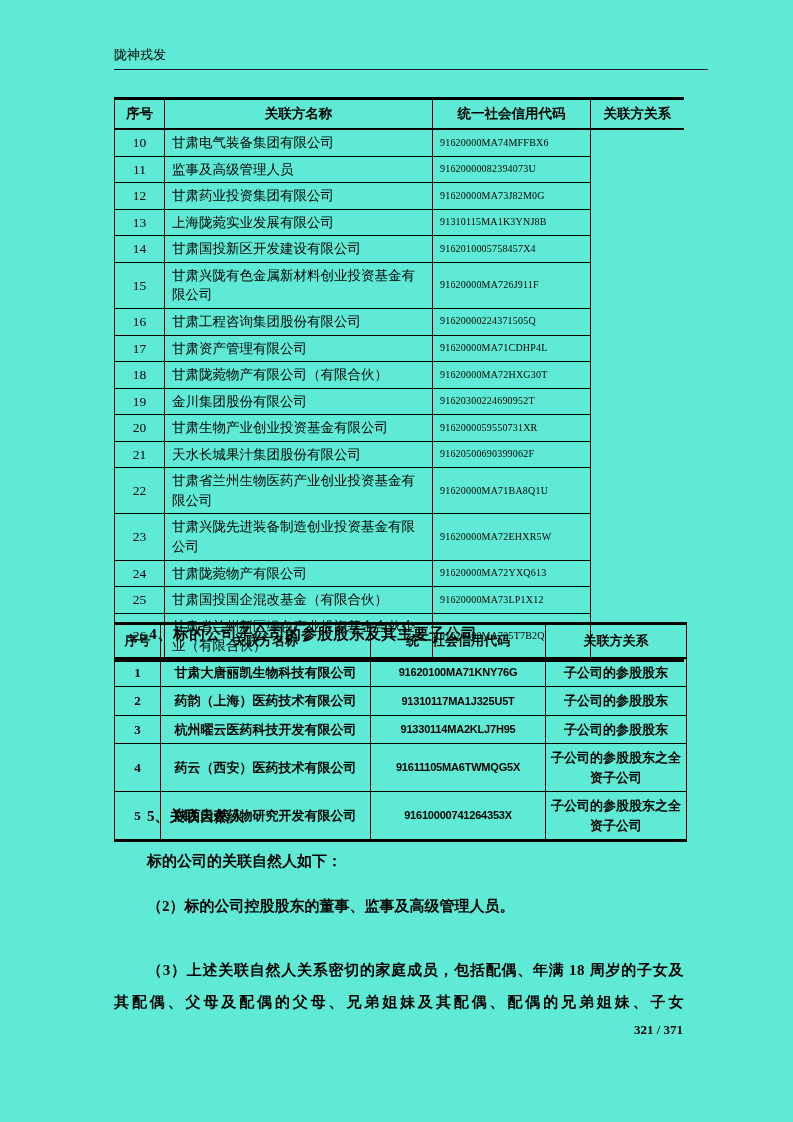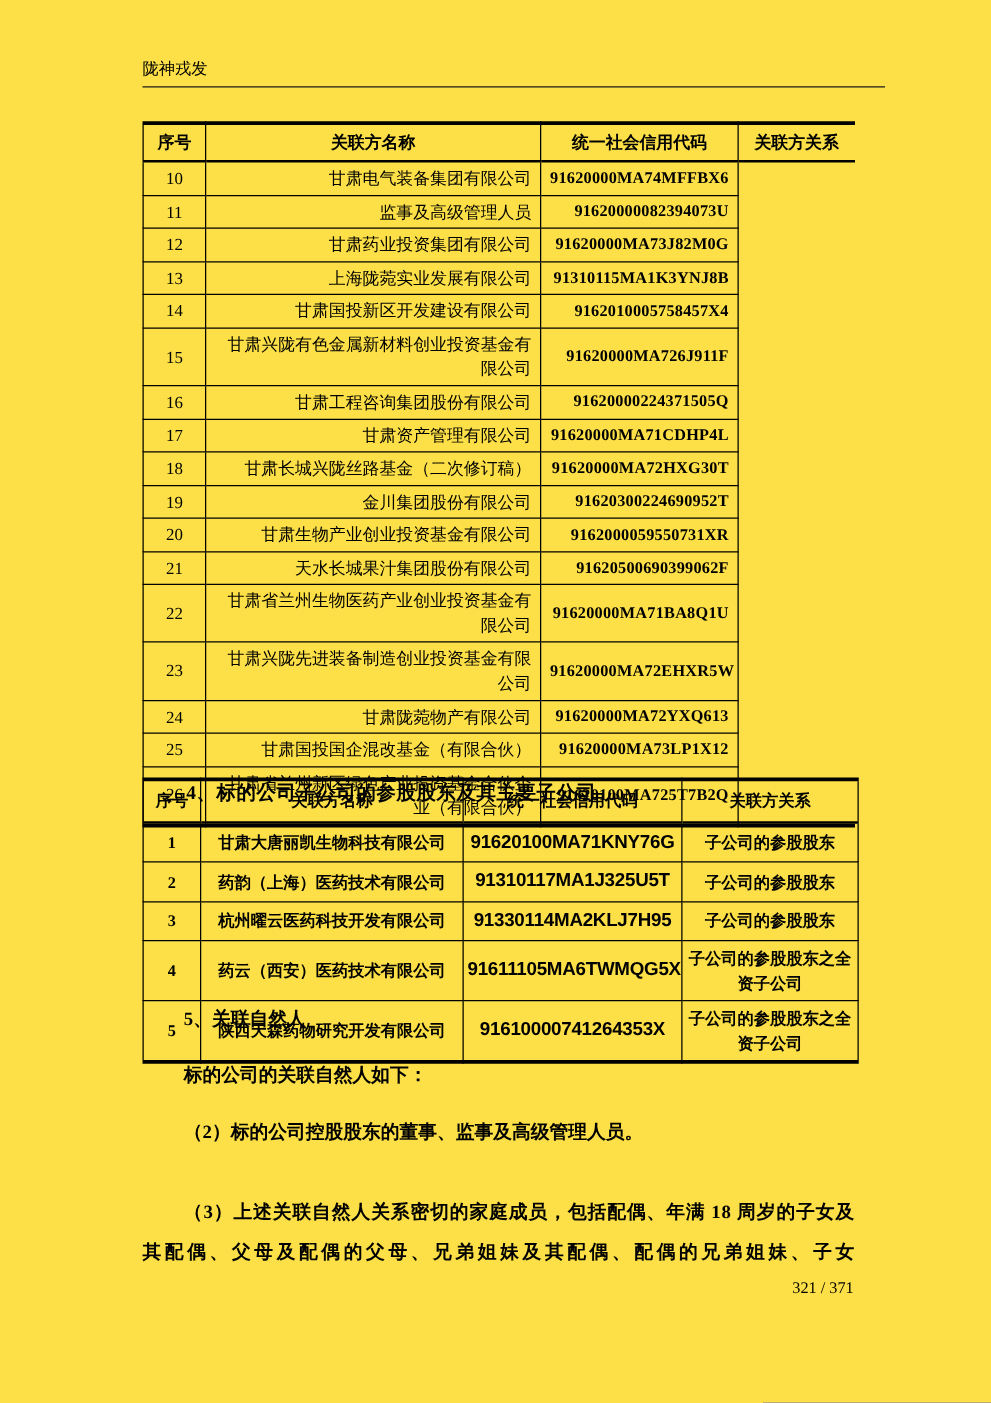--- a/index.html
+++ b/index.html
@@ -1,21 +1,21 @@
 <!DOCTYPE html>
 <html lang="zh"><head>
 <meta charset="utf-8">
 <style>
   * { margin:0; padding:0; box-sizing:border-box; }
   html,body { background:#888; }
   .page {
     position:relative;
     width:793px; height:1122px;
     margin:0 auto;
-    background:#fde047;
+    background:#5eead4;
     color:#000;
     font-family:"Liberation Serif","DejaVu Serif",serif;
     overflow:hidden;
   }
   
   .doc-header {
     position:absolute; left:114px; top:46px; width:594px;
     display:flex; justify-content:space-between; align-items:flex-end;
     border-bottom:1.5px solid #1a1a1a;
     padding-bottom:5px;
@@ -29,60 +29,60 @@
     border-top:3px solid #000; border-bottom:3px solid #000;
   }
   .t1 th {
     border:1px solid #000; border-bottom:2px solid #000;
     font-size:13.5px; font-weight:bold; text-align:center;
     padding:5px 2px;
   }
   .t1 td {
     border:1px solid #000;
     font-size:13.5px; padding:3px 7px; line-height:1.45;
-    text-align:right; vertical-align:middle;
+    text-align:left; vertical-align:middle;
   }
   .t1 td.c0 { text-align:center; padding:0 2px; }
-  .t1 td.c2 { font-size:13px; letter-spacing:0.2px;font-weight:bold; }
+  .t1 td.c2 { font-size:10px; letter-spacing:0.2px; }
   .t1 th:last-child, .t1 td.c3 { border-right:none; }
   .t2 {
     position:absolute; left:114px; top:622px; width:572px;
     border-top:3px solid #000; border-bottom:3px solid #000;
     font-weight:bold;
   }
   .t2 th, .t2 td {
     border:1px solid #000;
     font-size:13px; text-align:center; vertical-align:middle;
     padding:4px 3px; line-height:1.5;
   }
   .t2 th { border-bottom:2px solid #000; padding:6px 3px; }
   .t2 td.c2 {
     font-family:"Liberation Sans","DejaVu Sans",sans-serif;
-    font-size:15px; letter-spacing:-0.2px;
+    font-size:11px; letter-spacing:-0.2px;
   }
   
   .sec4-title {
     position:absolute; left:149px; top:624px;
     font-size:15.5px; font-weight:bold; letter-spacing:0.5px;
   }
   .sec5 {
     position:absolute; left:114px; top:800px; width:570px;font-weight:bold;
   }
   .sec5 .line {
     font-size:15px; line-height:32px;
     margin-bottom:13px; text-indent:33px;
   }
   .sec5 .p-just {
     text-align:justify; text-align-last:justify;
     letter-spacing:0.6px;
     margin-top:32px;
   }
   .page-number {
     position:absolute; left:114px; top:1022px; width:569px;
-    text-align:right; font-weight:normal; font-size:13px;
+    text-align:right; font-weight:bold; font-size:13px;
   }
 </style>
 </head>
 <body>
 
 <div class="page">
 
   <div class="doc-header">
     <span>陇神戎发</span>
   </div>
@@ -139,21 +139,21 @@
           <td class="c1">甘肃工程咨询集团股份有限公司</td>
           <td class="c2">91620000224371505Q</td>
         </tr>
         <tr>
           <td class="c0">17</td>
           <td class="c1">甘肃资产管理有限公司</td>
           <td class="c2">91620000MA71CDHP4L</td>
         </tr>
         <tr>
           <td class="c0">18</td>
-          <td class="c1">甘肃长城兴陇丝路基金（二次修订稿）</td>
+          <td class="c1">甘肃陇菀物产有限公司（有限合伙）</td>
           <td class="c2">91620000MA72HXG30T</td>
         </tr>
         <tr>
           <td class="c0">19</td>
           <td class="c1">金川集团股份有限公司</td>
           <td class="c2">91620300224690952T</td>
         </tr>
         <tr>
           <td class="c0">20</td>
           <td class="c1">甘肃生物产业创业投资基金有限公司</td>

